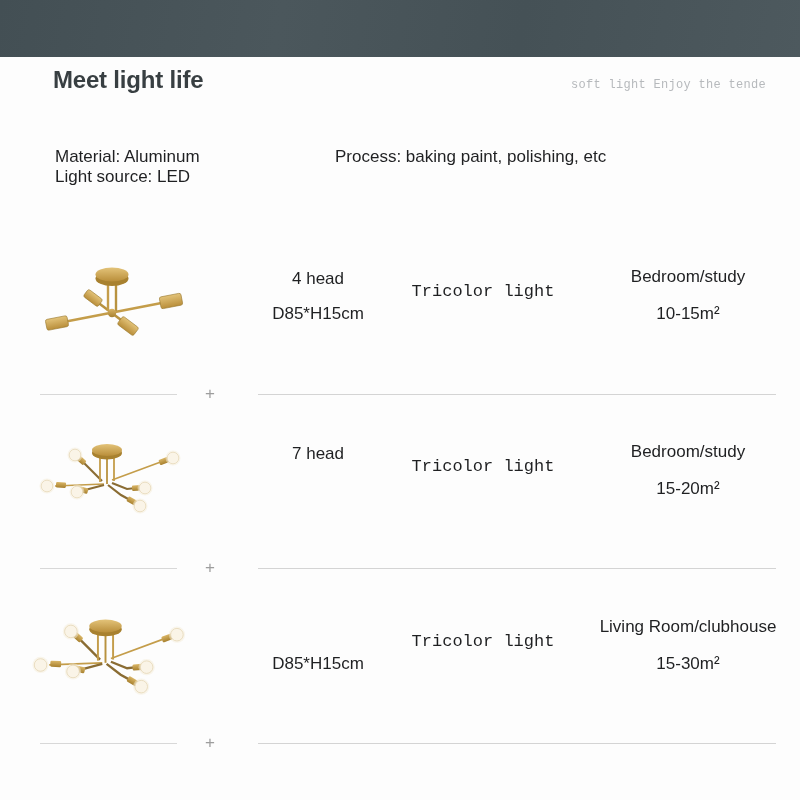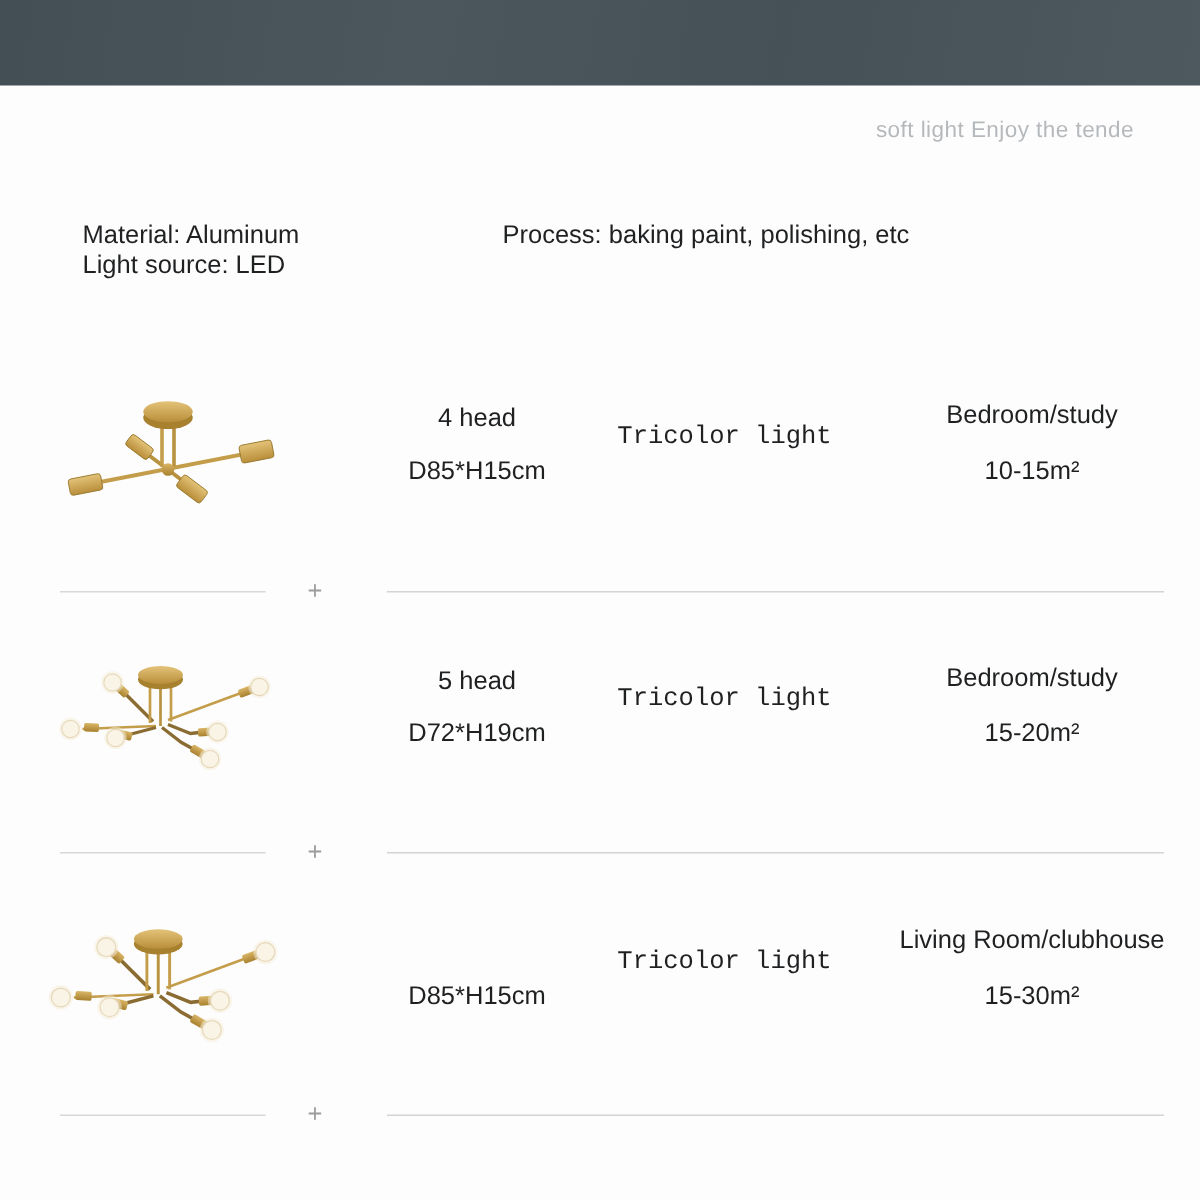--- a/index.html
+++ b/index.html
@@ -13,22 +13,23 @@
   .banner{
     position:absolute;left:0;top:0;width:800px;height:57px;
     background:linear-gradient(100deg,#434f54 0%,#4b575c 35%,#455156 65%,#4d595e 100%);
   }
   
   .page-title{
     position:absolute;left:53px;top:66px;font-size:24px;font-weight:bold;
     color:#383f42;letter-spacing:-0.2px;
   }
   .tagline{
-    position:absolute;right:44px;top:78px;font-size:15px;color:#b6b9bc;
+    position:absolute;right:34px;top:78px;font-size:12px;color:#b6b9bc;
     letter-spacing:0.3px;
+    font-family:Liberation Mono, monospace;
   }
   
   .spec{position:absolute;font-size:17px;color:#1f2022;}
   .spec.material{left:55px;top:147px;}
   .spec.process{left:335px;top:147px;}
   .spec.source{left:55px;top:167px;}
   
   .row{position:absolute;left:0;width:800px;height:160px;}
   .row .lamp{position:absolute;}
   .line{position:absolute;font-size:17px;color:#1f2022;text-align:center;white-space:nowrap;}
@@ -137,20 +138,21 @@
         </g>
       <g>
           <circle cx="112" cy="78" r="7.5" fill="#f6edda" opacity="0.5"></circle>
           <circle cx="112" cy="78" r="5.8" fill="#faf4e7" stroke="#e7d9ba" stroke-width="0.8"></circle>
         </g>
     </symbol>
   </svg>
 
   <div class="banner"></div>
 
+  <div class="page-title">Meet light life</div>
   <div class="tagline">soft light Enjoy the tende</div>
 
   <div class="spec process">Process: baking paint, polishing, etc</div>
   <div class="spec material">Material: Aluminum</div>
   <div class="spec source">Light source: LED</div>
 
   <div class="row" style="top:238px">
     <svg class="lamp" style="left:30px;top:14px" width="170" height="95">
         <use href="#lamp4"></use>
       </svg>
@@ -163,22 +165,21 @@
   <div class="divider" style="top:386px">
     <span class="dline l"></span>
     <span class="plus">+</span>
     <span class="dline r"></span>
   </div>
 
   <div class="row" style="top:413px">
     <svg class="lamp" style="left:28px;top:15px" width="170" height="92">
         <use href="#lamp6"></use>
       </svg>
-    <div class="line col-head-1">5 head</div>
-    <div class="line col-head-2">D72*H19cm</div>
+    <div class="line col-head-1">7 head</div>
     <div class="line col-light-1">Tricolor light</div>
     <div class="line col-room-1">Bedroom/study</div>
     <div class="line col-room-2">15-20m²</div>
   </div>
   <div class="divider" style="top:560px">
     <span class="dline l"></span>
     <span class="plus">+</span>
     <span class="dline r"></span>
   </div>
 

